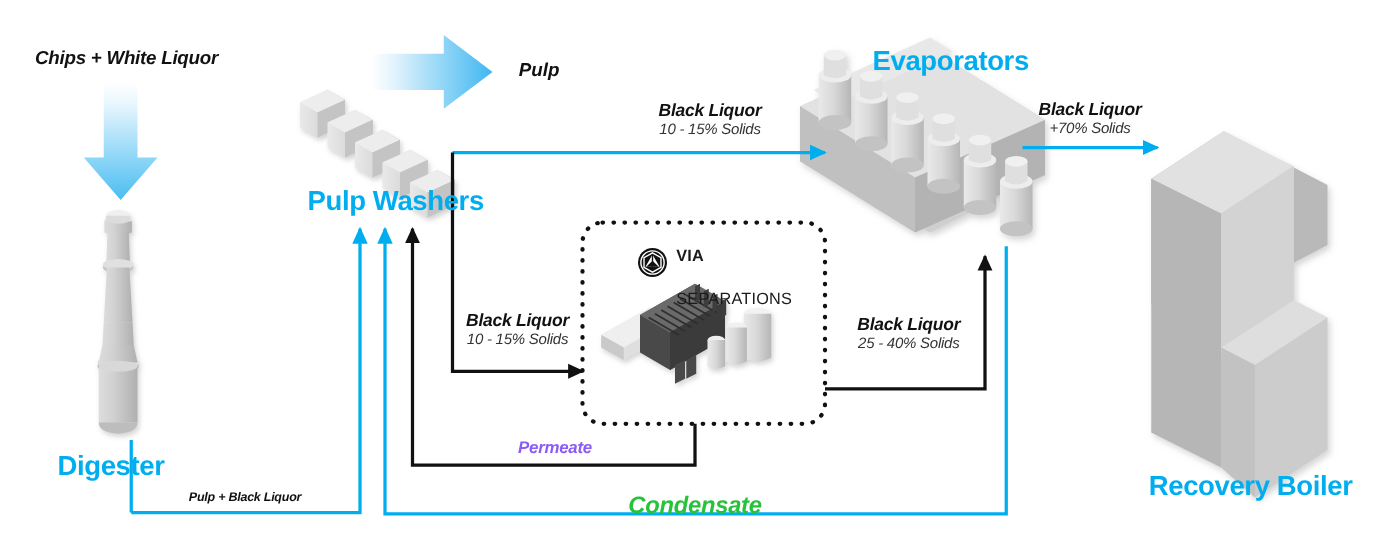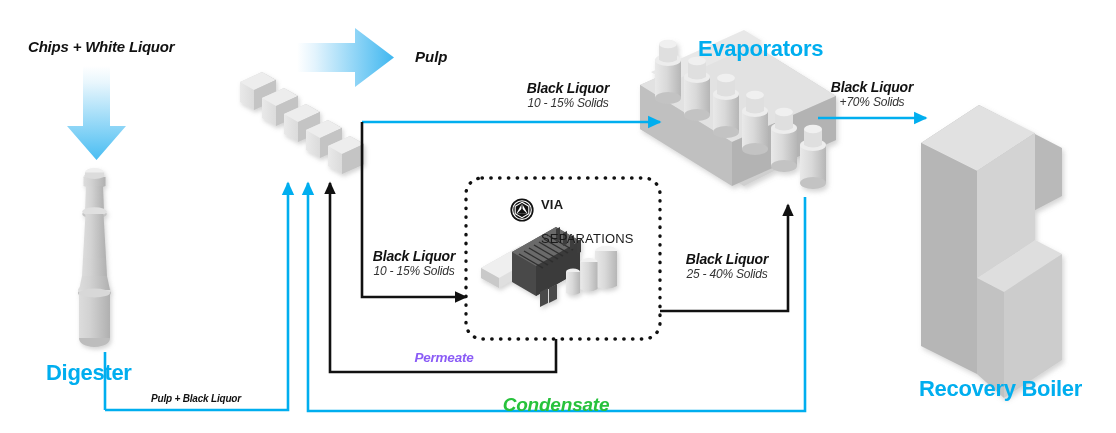--- a/index.html
+++ b/index.html
@@ -268,20 +268,21 @@
       </g>
     </g>
   </svg>
 
   <div class="lbl lbl-chips" style="left:28px;top:38px;">Chips + White Liquor</div>
 
   <div class="lbl lbl-pulp" style="left:399px;top:48px;margin-left:16px;">Pulp</div>
 
   <div class="lbl lbl-node" style="left:46px;top:360px;">Digester</div>
 
+  <div class="lbl lbl-node" style="left:246px;top:148px;">Pulp Washers</div>
 
   <div class="lbl lbl-node" style="left:698px;top:36px;">Evaporators</div>
 
   <div class="lbl lbl-node" style="left:919px;top:376px;">Recovery Boiler</div>
 
   <div class="lbl ctr" style="left:568px;top:80px;">
     <div class="lbl-flowtitle">Black Liquor</div>
     <div class="lbl-flowsub">10 - 15% Solids</div>
   </div>
 

